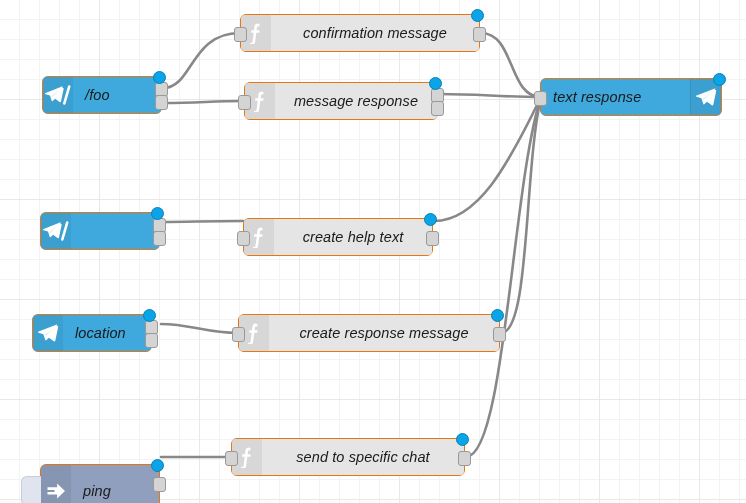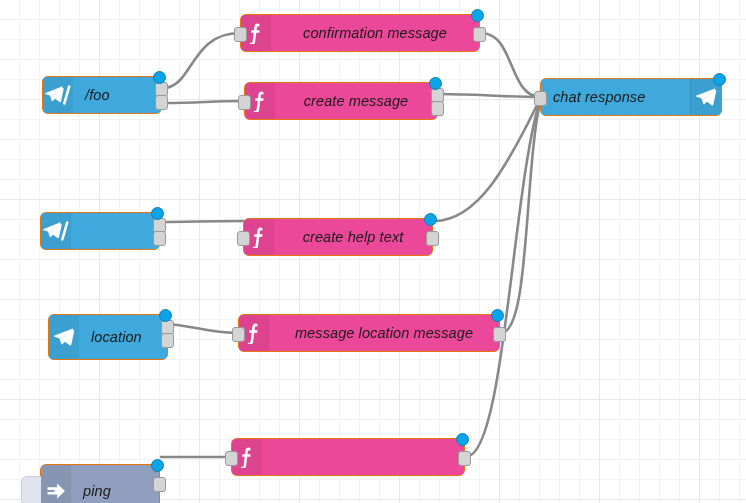--- a/index.html
+++ b/index.html
@@ -24,21 +24,21 @@
   .node{
     position:absolute;box-sizing:border-box;
     border:1.5px solid #e8760d;border-radius:6px;
     display:flex;align-items:stretch;overflow:visible;
   }
   .node .body{
     display:flex;align-items:stretch;width:100%;height:100%;
     border-radius:4px;overflow:hidden;
   }
   .node.fn{background:#f8c39b;}
-  .node.fn .body{background:#ec4899;justify-content:space-between;}
+  .node.fn .body{background:#e5e5e5;justify-content:space-between;}
   .node.tg{background:#3fa9dd;}
   .node.tg .body{background:#3fa9dd;}
   .node.inject{background:#8f9fbd;}
   .node.inject .body{background:#8f9fbd;}
 
   .iconbox{
     width:30px;flex:0 0 30px;
     display:flex;align-items:center;justify-content:center;
     background:rgba(0,0,0,0.06);
   }
@@ -119,30 +119,30 @@
         <div class="port out" style="top: 17.8333px;"></div>
         <div class="dot"></div>
       </div>
       <div class="node fn" style="left: 244px; top: 82px; width: 194px; height: 38px;">
         <div class="body">
           <div class="iconbox">
             <svg width="16" height="22" viewBox="0 0 16 22">
               <path d="M11.5 2.2c-1.1-0.8-2.6-0.9-3.6-0.1C6.7 3 6.3 4.6 6.2 6.2L6.0 8.2H3.4l-0.3 2.5h2.6l-1.1 8.6c-0.15 1.2-0.5 1.7-1.1 1.7-0.4 0-0.8-0.15-1.1-0.4l-0.9 2c0.6 0.45 1.4 0.7 2.2 0.7 1.9 0 3.1-1.25 3.45-3.8l1.15-8.8h3.0l0.3-2.5h-3.0l0.2-1.7c0.15-1.3 0.55-2.2 1.35-2.2 0.4 0 0.8 0.2 1.1 0.5z" fill="#ffffff"></path>
             </svg>
           </div>
-          <div class="label">create message</div>
+          <div class="label">message response</div>
         </div>
         <div class="port in" style="top: 11.5px;"></div>
         <div class="port out" style="top: 5.16667px;"></div>
         <div class="port out" style="top: 17.8333px;"></div>
         <div class="dot"></div>
       </div>
       <div class="node tg" style="left: 540px; top: 78px; width: 182px; height: 38px;">
         <div class="body">
-          <div class="label left">chat response</div>
+          <div class="label left">text response</div>
           <div class="iconbox right">
             <svg width="22" height="20" viewBox="0 0 22 20">
               <path d="M20.5 1.2 1.6 8.6c-0.9 0.35-0.85 1.0 0.05 1.25l4.7 1.35 1.9 5.6c0.25 0.7 0.45 0.8 0.95 0.35l2.75-2.5 4.85 3.6c0.85 0.5 1.35 0.25 1.55-0.75l2.8-13.3c0.25-1.2-0.35-1.7-1.65-1z" fill="#ffffff"></path>
               <path d="M7.6 11.9 16.6 5.2 8.9 12.6z" fill="#d6edf8"></path>
             </svg>
           </div>
         </div>
         <div class="port in" style="top: 11.5px;"></div>
         <div class="dot"></div>
       </div>
@@ -166,42 +166,42 @@
             <svg width="16" height="22" viewBox="0 0 16 22">
               <path d="M11.5 2.2c-1.1-0.8-2.6-0.9-3.6-0.1C6.7 3 6.3 4.6 6.2 6.2L6.0 8.2H3.4l-0.3 2.5h2.6l-1.1 8.6c-0.15 1.2-0.5 1.7-1.1 1.7-0.4 0-0.8-0.15-1.1-0.4l-0.9 2c0.6 0.45 1.4 0.7 2.2 0.7 1.9 0 3.1-1.25 3.45-3.8l1.15-8.8h3.0l0.3-2.5h-3.0l0.2-1.7c0.15-1.3 0.55-2.2 1.35-2.2 0.4 0 0.8 0.2 1.1 0.5z" fill="#ffffff"></path>
             </svg>
           </div>
           <div class="label">create help text</div>
         </div>
         <div class="port in" style="top: 11.5px;"></div>
         <div class="port out" style="top: 11.5px;"></div>
         <div class="dot"></div>
       </div>
-      <div class="node tg" style="left: 48px; top: 314px; width: 120px; height: 46px;">
+      <div class="node tg" style="left: 32px; top: 314px; width: 120px; height: 38px;">
         <div class="body">
           <div class="iconbox">
             <svg width="22" height="20" viewBox="0 0 22 20">
               <path d="M20.5 1.2 1.6 8.6c-0.9 0.35-0.85 1.0 0.05 1.25l4.7 1.35 1.9 5.6c0.25 0.7 0.45 0.8 0.95 0.35l2.75-2.5 4.85 3.6c0.85 0.5 1.35 0.25 1.55-0.75l2.8-13.3c0.25-1.2-0.35-1.7-1.65-1z" fill="#ffffff"></path>
               <path d="M7.6 11.9 16.6 5.2 8.9 12.6z" fill="#d6edf8"></path>
             </svg>
           </div>
           <div class="label left">location</div>
         </div>
         <div class="port out" style="top: 5.16667px;"></div>
         <div class="port out" style="top: 17.8333px;"></div>
         <div class="dot"></div>
       </div>
       <div class="node fn" style="left: 238px; top: 314px; width: 262px; height: 38px;">
         <div class="body">
           <div class="iconbox">
             <svg width="16" height="22" viewBox="0 0 16 22">
               <path d="M11.5 2.2c-1.1-0.8-2.6-0.9-3.6-0.1C6.7 3 6.3 4.6 6.2 6.2L6.0 8.2H3.4l-0.3 2.5h2.6l-1.1 8.6c-0.15 1.2-0.5 1.7-1.1 1.7-0.4 0-0.8-0.15-1.1-0.4l-0.9 2c0.6 0.45 1.4 0.7 2.2 0.7 1.9 0 3.1-1.25 3.45-3.8l1.15-8.8h3.0l0.3-2.5h-3.0l0.2-1.7c0.15-1.3 0.55-2.2 1.35-2.2 0.4 0 0.8 0.2 1.1 0.5z" fill="#ffffff"></path>
             </svg>
           </div>
-          <div class="label">message location message</div>
+          <div class="label">create response message</div>
         </div>
         <div class="port in" style="top: 11.5px;"></div>
         <div class="port out" style="top: 11.5px;"></div>
         <div class="dot"></div>
       </div>
       <div class="node inject" style="left: 40px; top: 440px; width: 120px; height: 53px; margin-top: 24px;">
         <div class="body">
           <div class="iconbox">
             <svg width="22" height="20" viewBox="0 0 22 20">
               <path d="M2.5 6.3h9.6V2.4L20 9.9l-7.9 7.5v-3.9H2.5v-2.6h7.0v-1.8H2.5z" fill="#ffffff"></path>
@@ -213,20 +213,21 @@
         <div class="dot"></div>
         <div class="injbtn"></div>
       </div>
       <div class="node fn" style="left: 231px; top: 438px; width: 234px; height: 38px;">
         <div class="body">
           <div class="iconbox">
             <svg width="16" height="22" viewBox="0 0 16 22">
               <path d="M11.5 2.2c-1.1-0.8-2.6-0.9-3.6-0.1C6.7 3 6.3 4.6 6.2 6.2L6.0 8.2H3.4l-0.3 2.5h2.6l-1.1 8.6c-0.15 1.2-0.5 1.7-1.1 1.7-0.4 0-0.8-0.15-1.1-0.4l-0.9 2c0.6 0.45 1.4 0.7 2.2 0.7 1.9 0 3.1-1.25 3.45-3.8l1.15-8.8h3.0l0.3-2.5h-3.0l0.2-1.7c0.15-1.3 0.55-2.2 1.35-2.2 0.4 0 0.8 0.2 1.1 0.5z" fill="#ffffff"></path>
             </svg>
           </div>
+          <div class="label">send to specific chat</div>
         </div>
         <div class="port in" style="top: 11.5px;"></div>
         <div class="port out" style="top: 11.5px;"></div>
         <div class="dot"></div>
       </div>
     </div>
 
 </div>
 
 </body></html>

